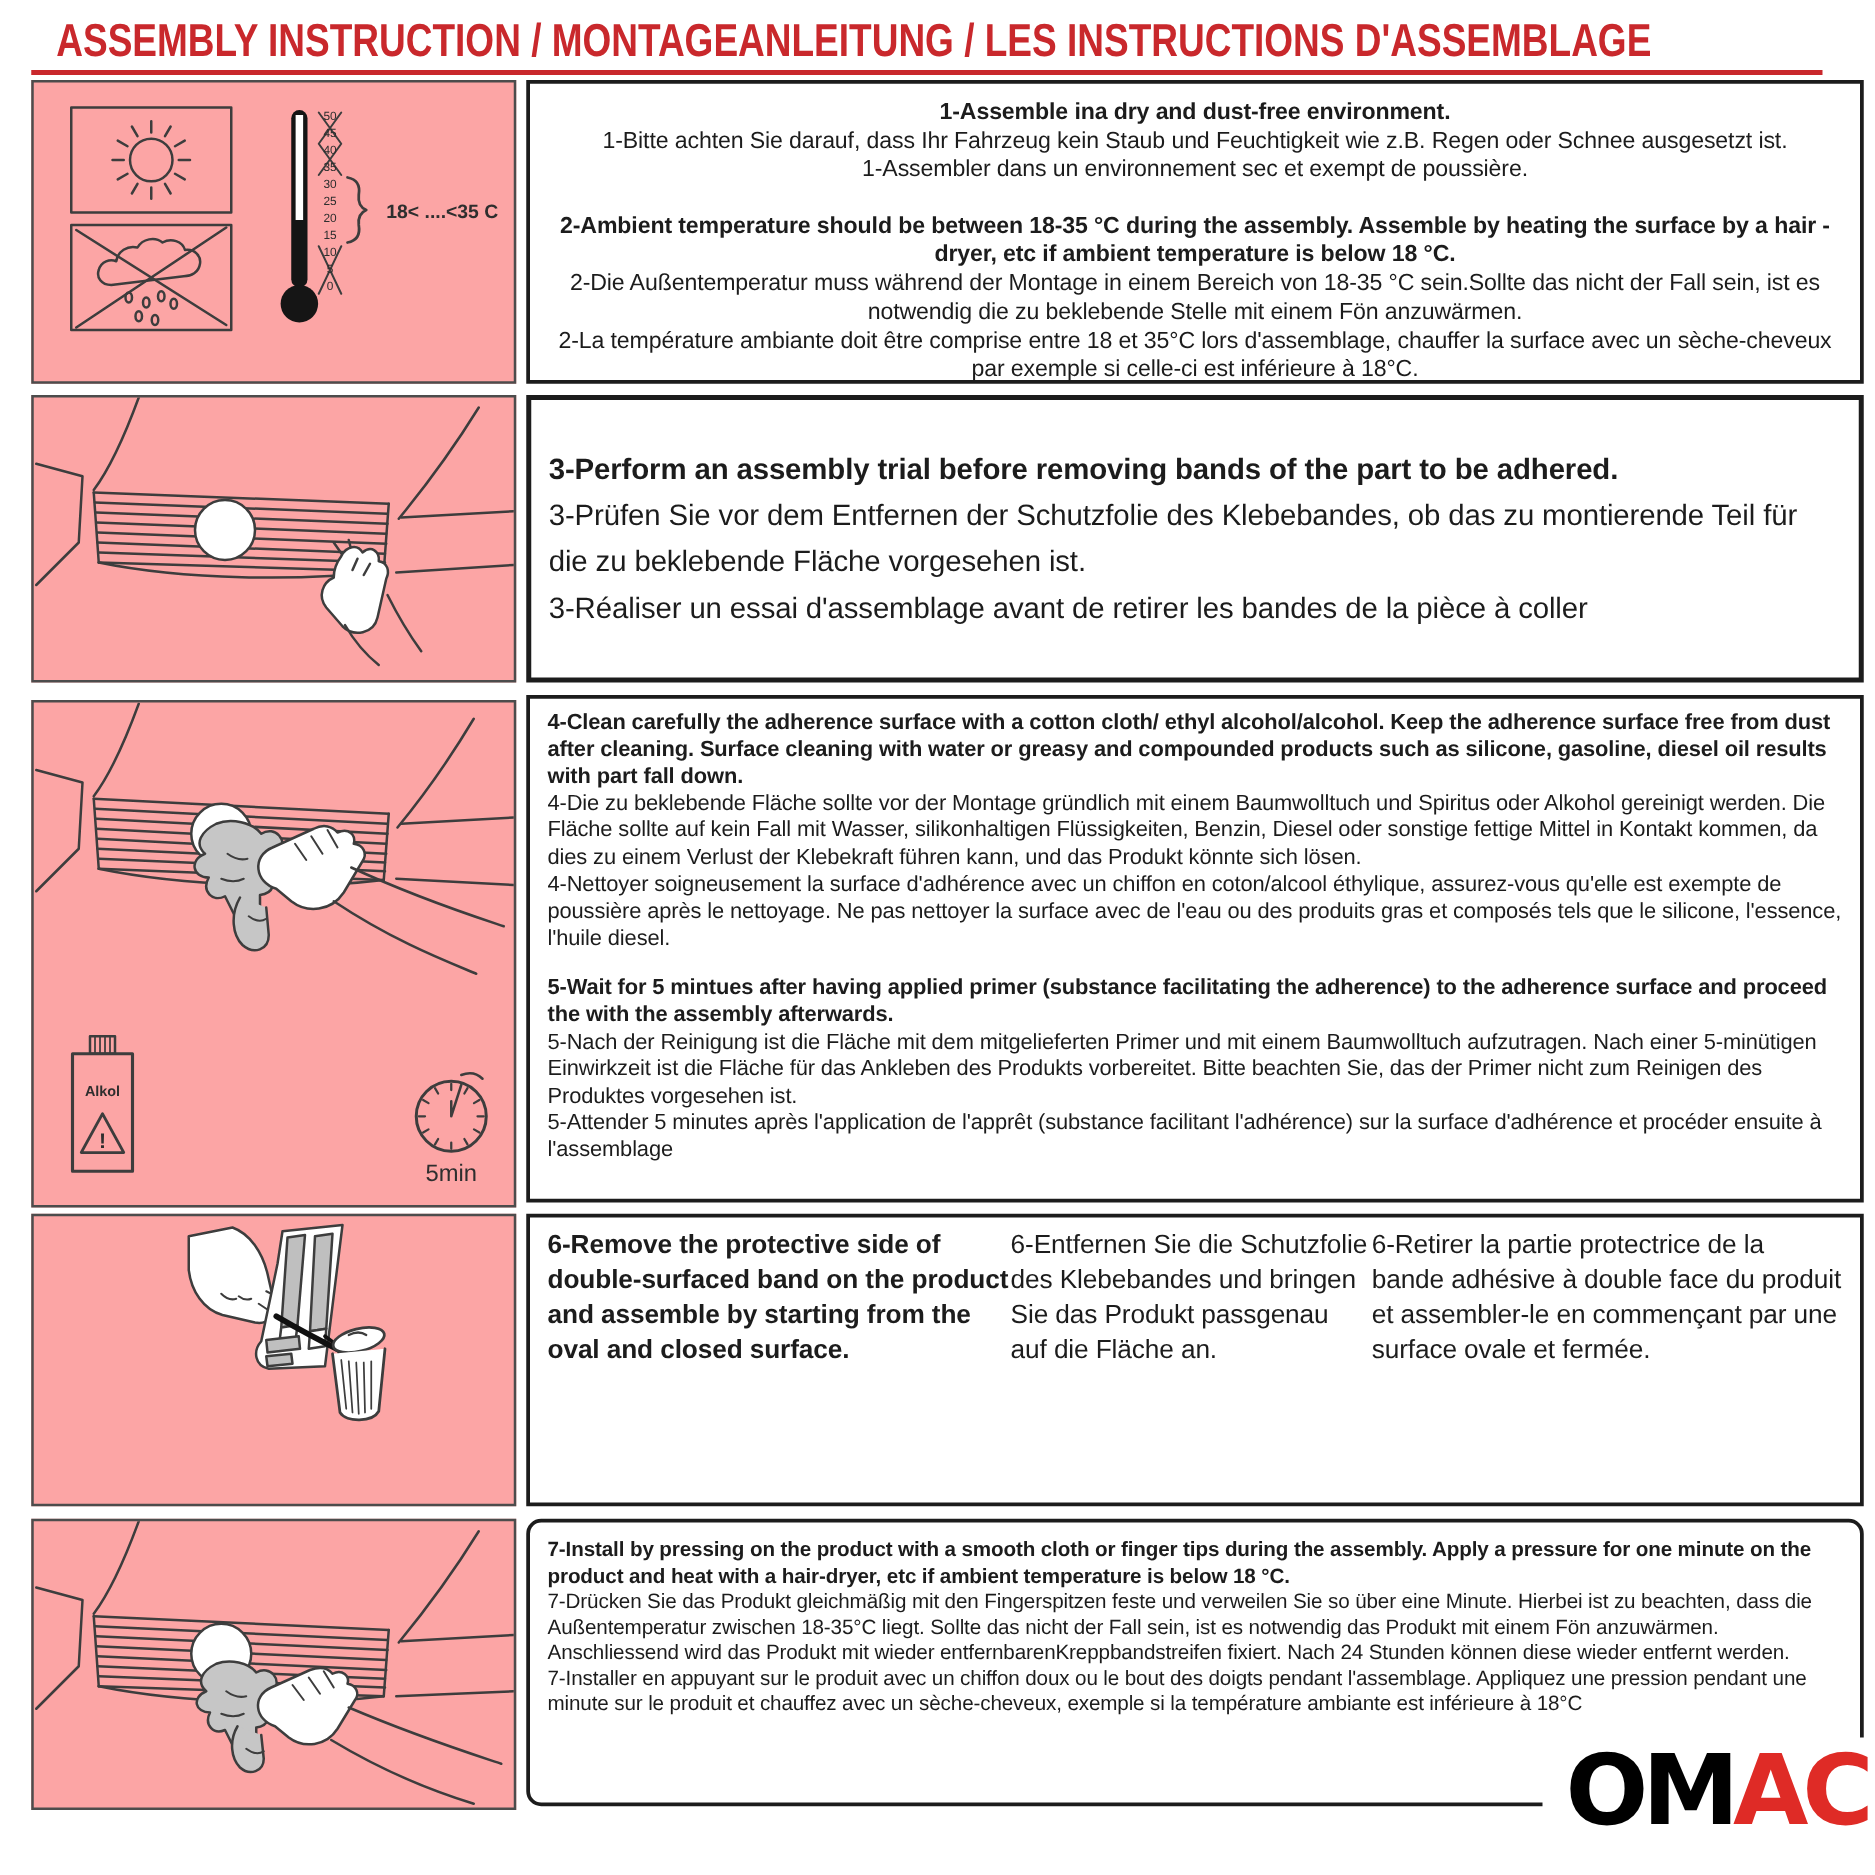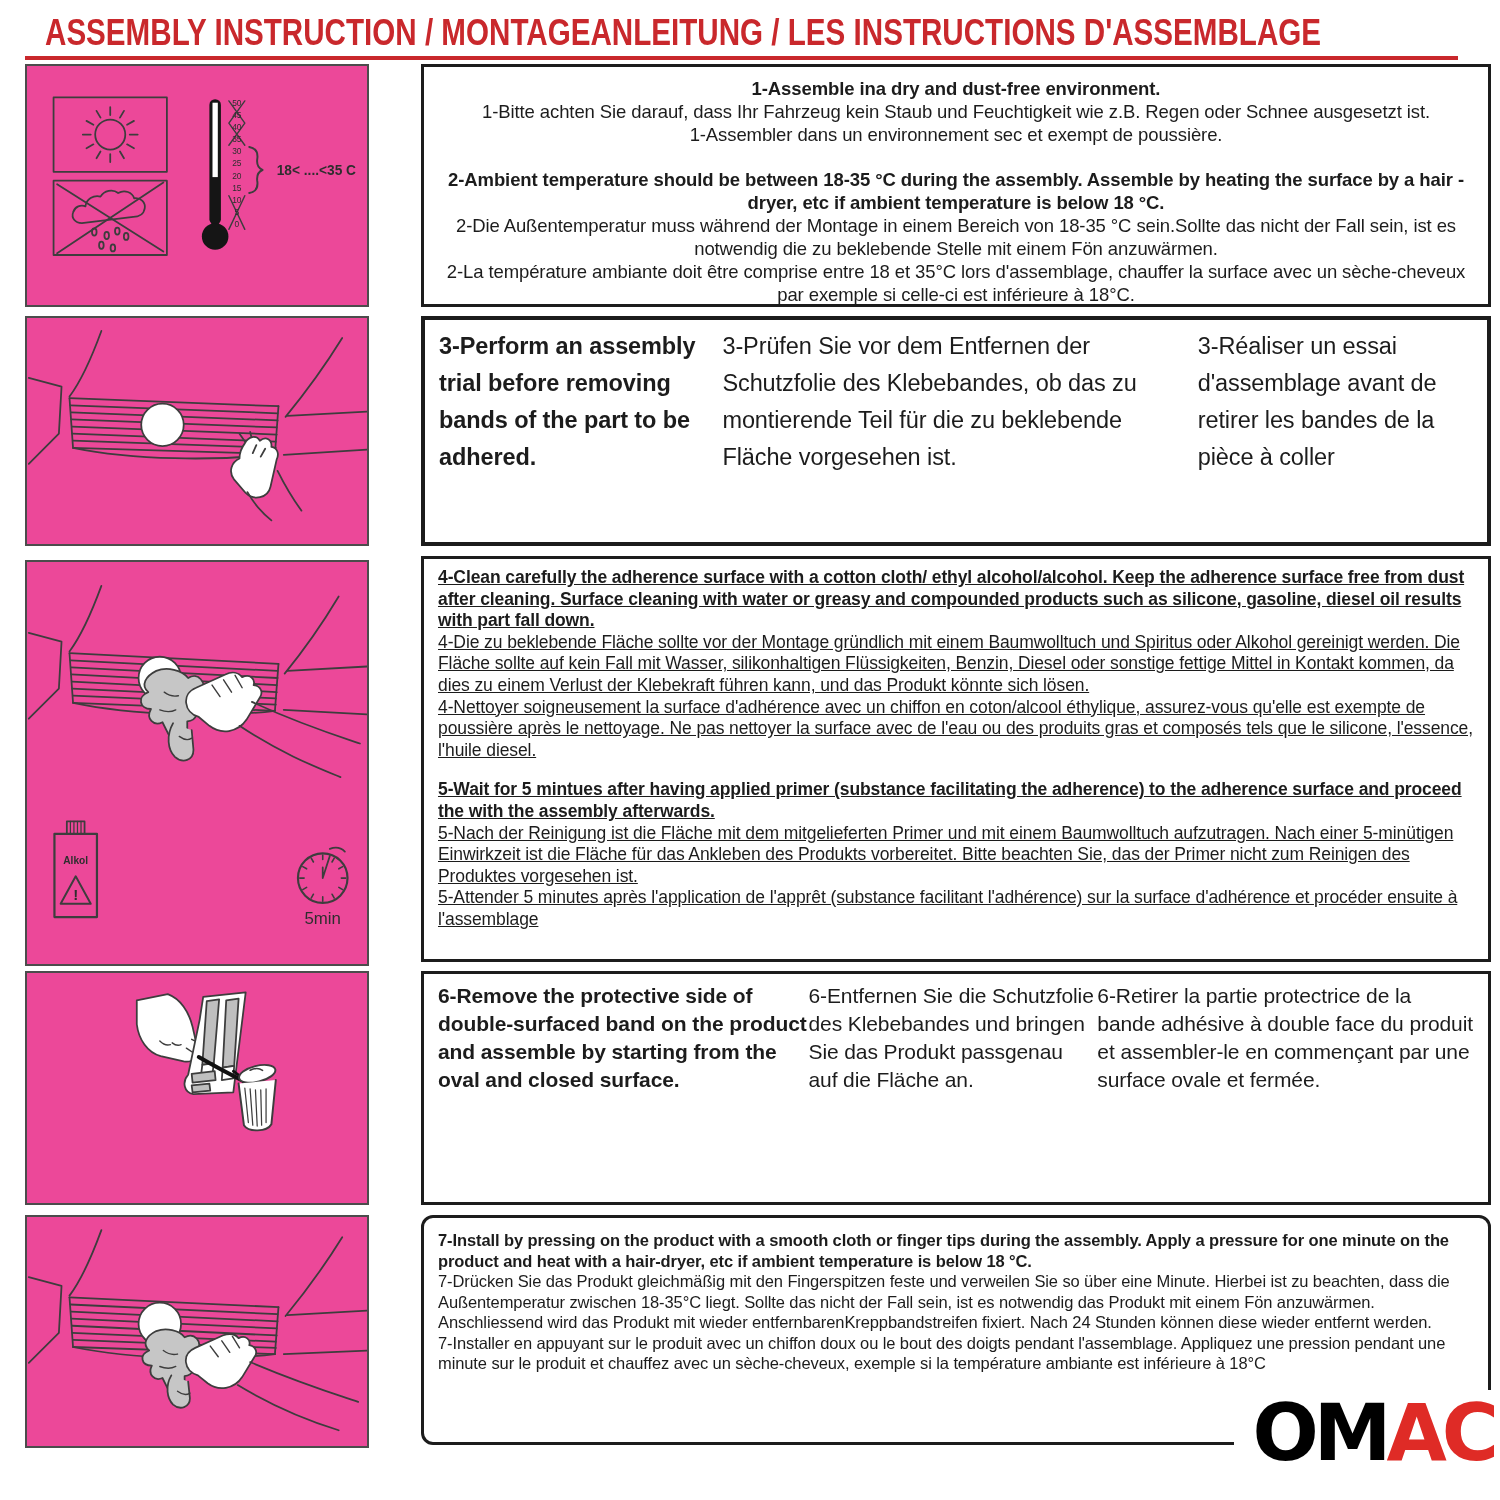--- a/index.html
+++ b/index.html
@@ -3,30 +3,30 @@
 <meta charset="utf-8">
 <style>
   html,body{margin:0;padding:0;background:#fff;}
   *{box-sizing:border-box;}
   .page{position:relative;width:1500px;height:1500px;background:#fff;overflow:hidden;
         font-family:"Liberation Sans",sans-serif;color:#1c1c1c;
         --red:#c9282c;--logored:#df2b26;--ink:#3d3d3d;}
   .title{position:absolute;left:45px;top:12px;font-size:37px;font-weight:800;color:var(--red);
          white-space:nowrap;transform:scaleX(.80);transform-origin:left center;letter-spacing:0;}
   .rule{position:absolute;left:25px;top:56px;width:1433px;height:4px;background:var(--red);}
-  .ibox{position:absolute;left:25px;width:344px;border:2px solid #4c4c4c;background:#ec4899;}
+  .ibox{position:absolute;left:25px;width:388px;border:2px solid #4c4c4c;background:#fca5a5;}
   .tbox{position:absolute;left:421px;width:1070px;border:3px solid #1c1c1c;background:#fff;
         padding:8px 14px;letter-spacing:-.1px;}
   .tbox p{margin:0;}
   .b{font-weight:bold;}
   #r1i{top:64px;height:243px;} #r1t{top:64px;height:243px;font-size:18.5px;line-height:23px;padding-top:10px;text-align:center;}
   #r1t .gap{margin-top:22px;}
   #r2i{top:316px;height:230px;} #r2t{top:316px;height:230px;border-width:4px;font-size:23.5px;line-height:37px;
-       display:flex;flex-direction:row;justify-content:center;}
-  #r3i{top:560px;height:406px;} #r3t{top:556px;height:406px;font-size:17.5px;line-height:21.6px;text-decoration:underline;}
+       display:flex;flex-direction:column;justify-content:center;}
+  #r3i{top:560px;height:406px;} #r3t{top:556px;height:406px;font-size:17.5px;line-height:21.6px;}
   #r3t .gap{margin-top:18px;}
   #r4i{top:971px;height:234px;} #r4t{top:971px;height:234px;font-size:21px;line-height:28px;
        display:flex;flex-direction:row;justify-content:center;}
   #r5i{top:1215px;height:233px;} #r5t{top:1215px;height:230px;font-size:16.5px;line-height:20.5px;padding-top:12px;border-radius:12px;}
   .ibox svg{display:block;width:100%;height:100%;}
   .logo{position:absolute;right:0;top:1390px;background:#fff;padding:0 6px 10px 18px;
         font-family:"DejaVu Sans",sans-serif;font-weight:bold;font-size:78px;line-height:86px;letter-spacing:-5px;}
   .logo .blk{color:#000000;} .logo .red{color:var(--logored);}
   svg text{font-family:"Liberation Sans",sans-serif;fill:#2e2e2e;}
 </style>

